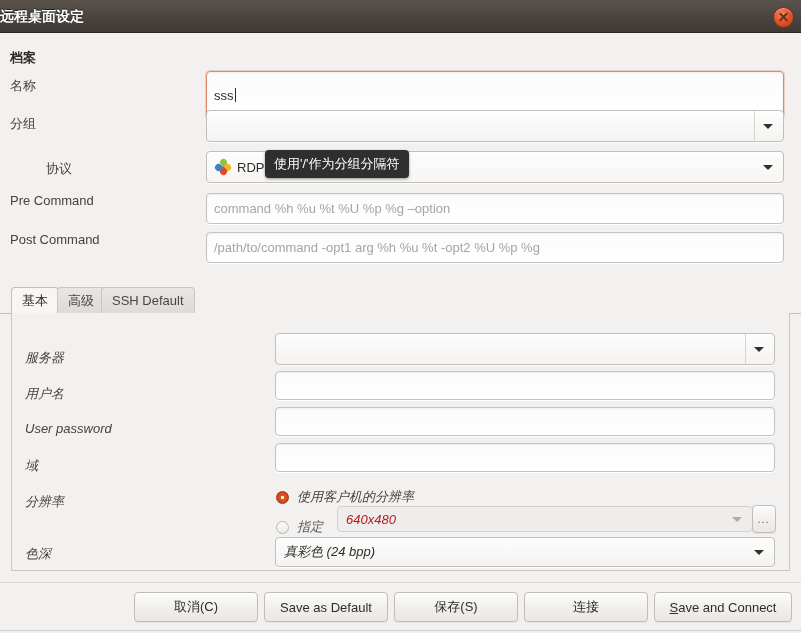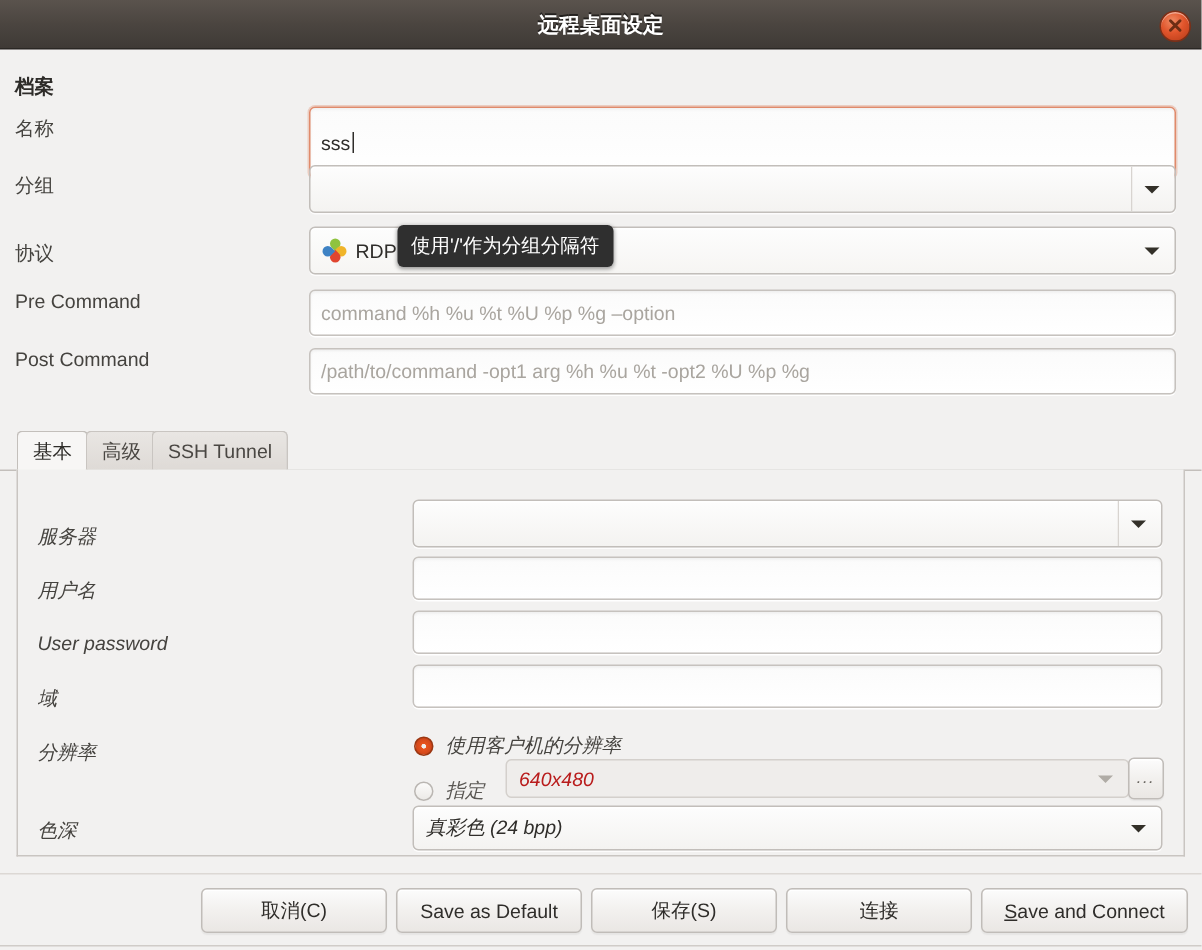--- a/index.html
+++ b/index.html
@@ -15,21 +15,21 @@
 
   
   .titlebar{
     position:absolute;left:0;top:0;width:801px;height:33px;
     background:linear-gradient(to bottom,#5a534d 0%,#4b4540 50%,#3f3a36 100%);
     border-bottom:1px solid #2a2724;
     box-sizing:border-box;
   }
   .titlebar .title{
     position:absolute;left:0;top:0;width:801px;height:33px;line-height:32px;
-    text-align:center;color:#ffffff;font-size:14px;font-weight:bold;
+    text-align:left;color:#ffffff;font-size:14px;font-weight:bold;
     text-shadow:0 -1px 0 rgba(0,0,0,.55);
   }
   .close-btn{
     position:absolute;right:7px;top:7px;width:19px;height:19px;border-radius:50%;
     background:radial-gradient(circle at 40% 32%,#f08a62 0%,#e1552c 45%,#b33a17 100%);
     border:1px solid #7d2f17;box-shadow:inset 0 1px 0 rgba(255,255,255,.45);
     cursor:pointer;
   }
   .close-btn::before,.close-btn::after{
     content:"";position:absolute;left:4px;top:8px;width:11px;height:2px;
@@ -182,21 +182,21 @@
   </div>
 
   <div class="row-label label" style="top:115px;">分组</div>
   <div class="combo" style="position:absolute;left:206px;top:110px;width:578px;height:32px;">
     <span class="ctext"></span>
     <div class="arrowbox">
       <span class="arrow"></span>
     </div>
   </div>
 
-  <div class="row-label label" style="top:160px;">协议</div>
+  <div class="row-label label" style="top:160px;margin-left:36px;">协议</div>
   <div class="combo flat" style="position:absolute;left:206px;top:151px;width:578px;height:32px;">
     <span class="ctext" style="left:8px;gap:6px;">
       <span class="rdp-icon">
         <i class="p1"></i>
           <i class="p2"></i>
           <i class="p3"></i>
           <i class="p4"></i>
       </span>
       <span>RDP</span>
     </span>
@@ -219,21 +219,21 @@
 
   <div class="tabstrip">
     <div class="baseline"></div>
     <div class="tab active" style="left:11px;">
       <span>基本</span>
     </div>
     <div class="tab inactive" style="left:57px;">
       <span>高级</span>
     </div>
     <div class="tab inactive" style="left:101px;">
-      <span>SSH Tunnel</span>
+      <span>SSH Default</span>
     </div>
   </div>
 
   <div class="tabpanel">
 
     <div class="label" style="position:absolute;left:13px;top:36px;">服务器</div>
     <div class="combo" style="position:absolute;left:263px;top:20px;width:500px;height:32px;">
       <span class="ctext"></span>
       <div class="arrowbox">
         <span class="arrow"></span>

